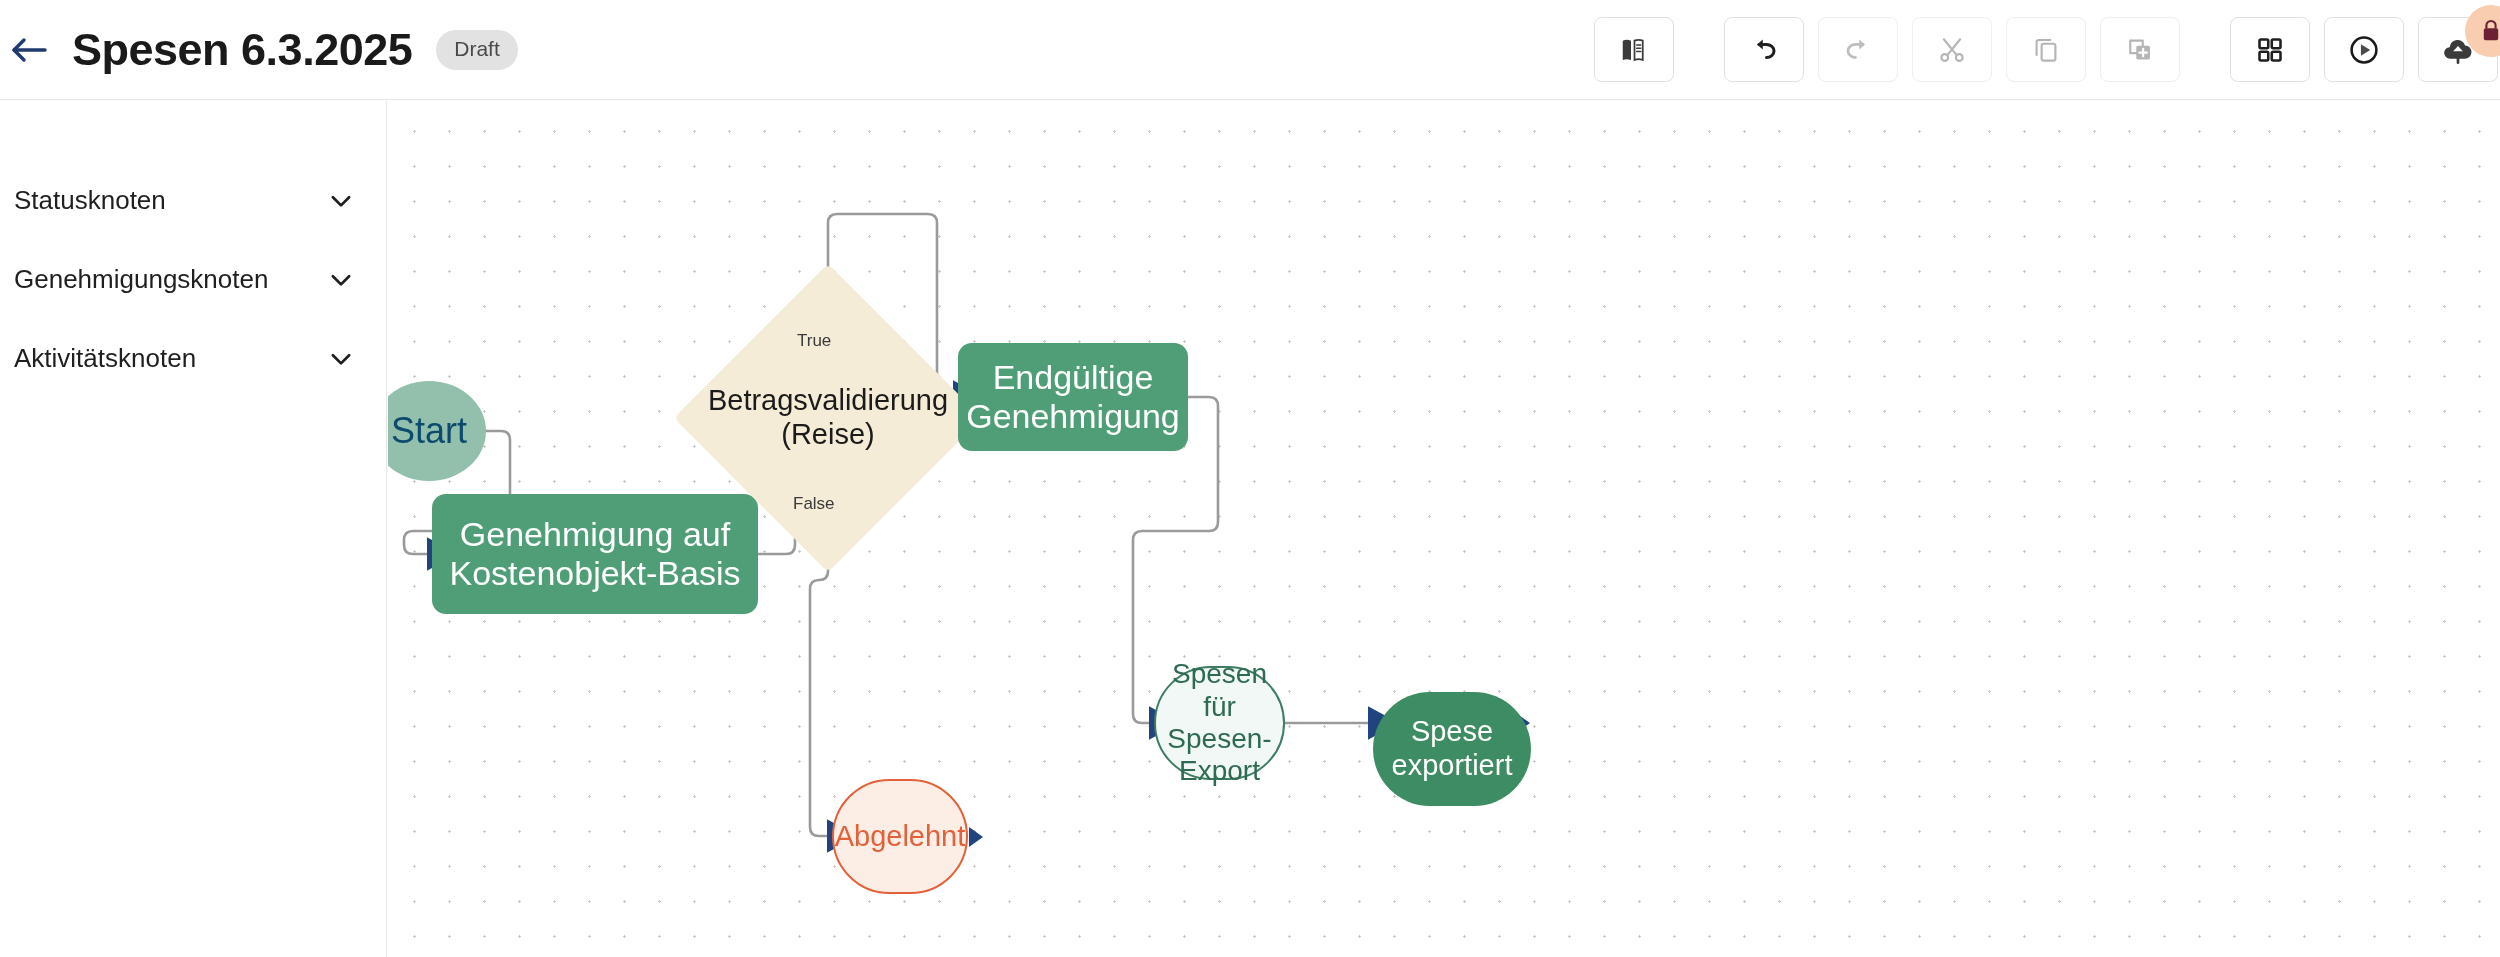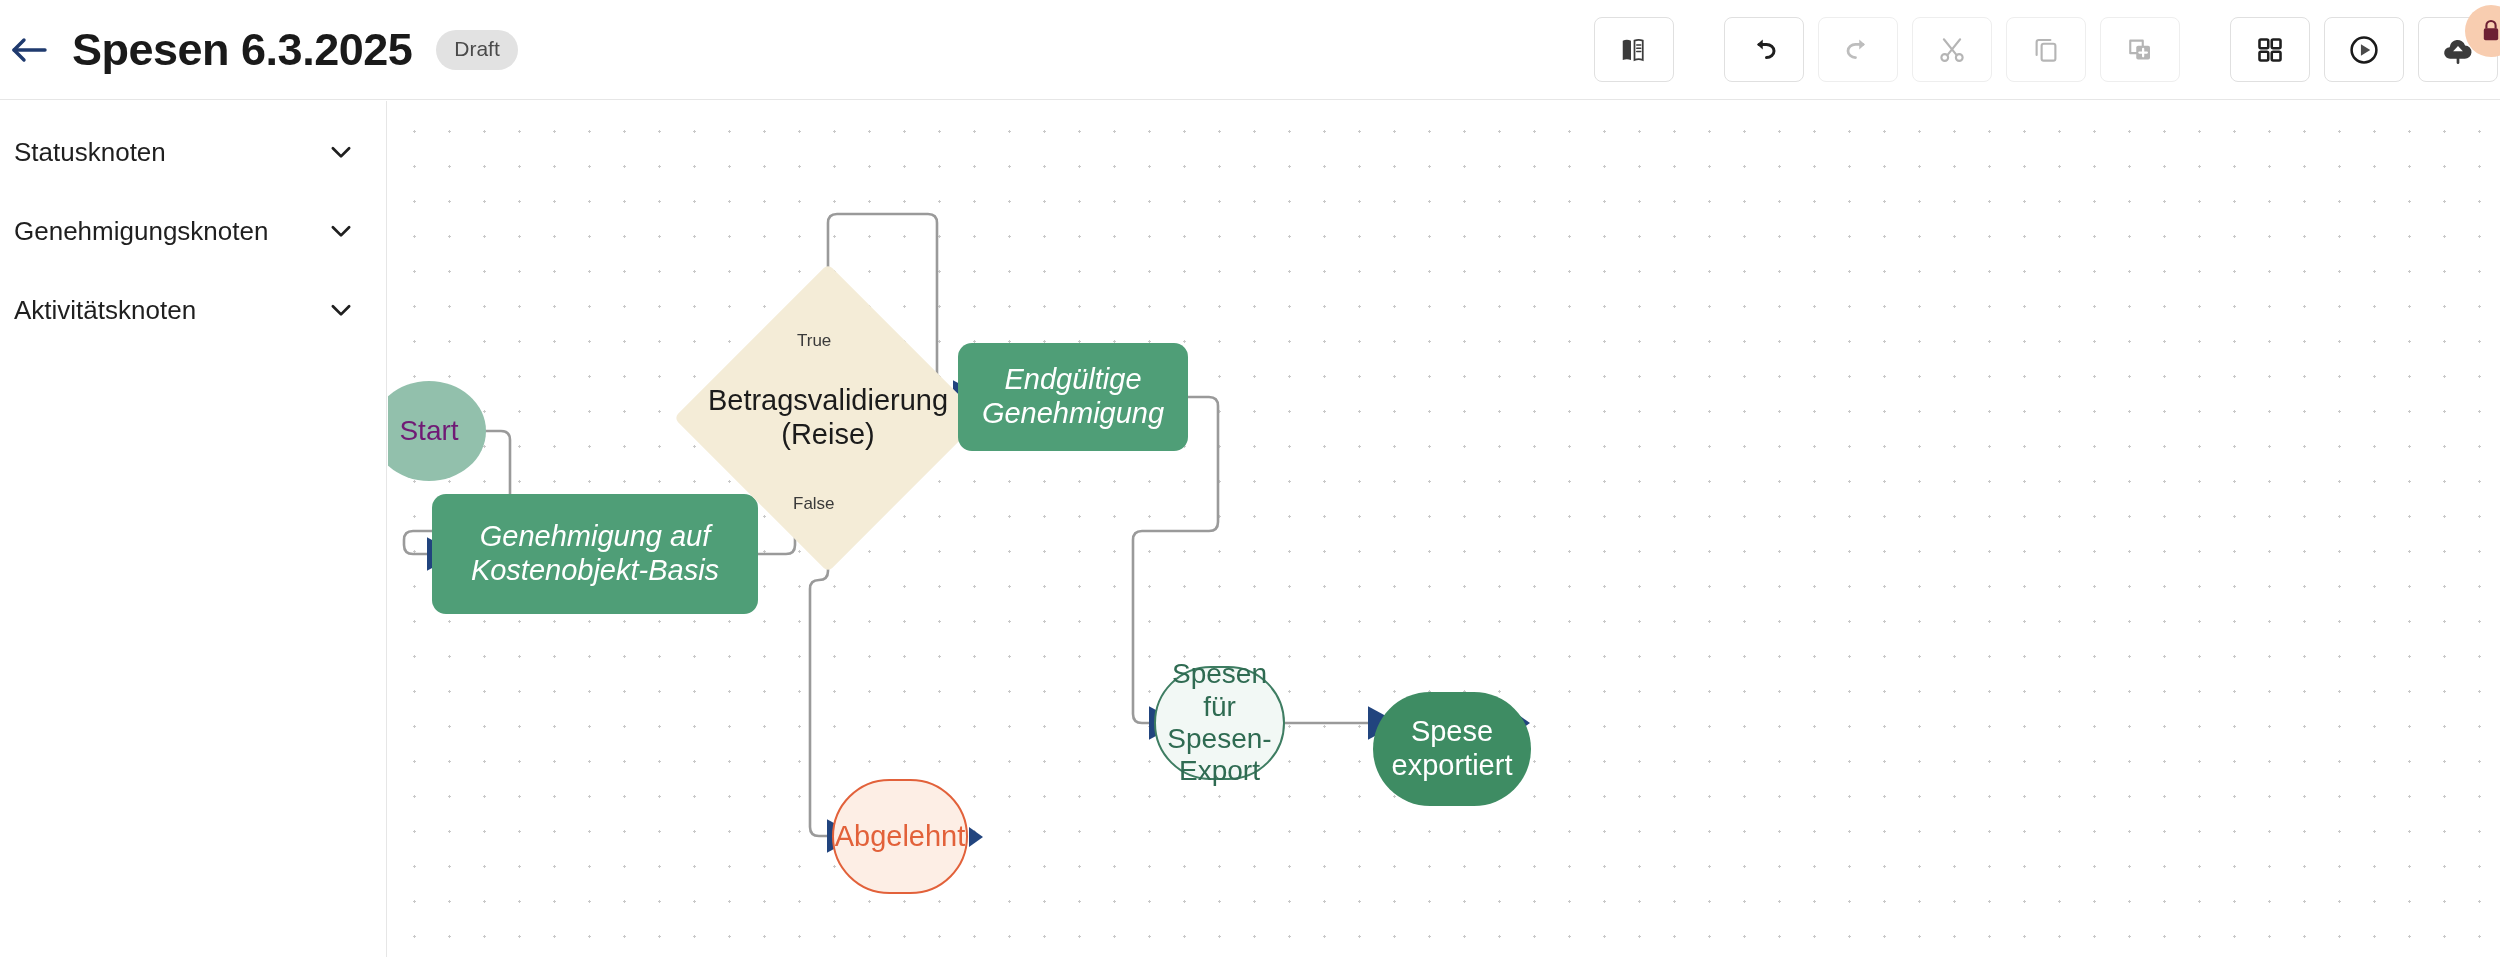--- a/index.html
+++ b/index.html
@@ -71,21 +71,21 @@
   
   #sidebar {
     position: absolute; left: 0; top: 101px;
     width: 387px; height: 856px;
     background: #ffffff;
     border-right: 1px solid #e6e6e6;
     padding-top: 36px;
   }
   .sidebar-item {
     height: 79px;
-    display: flex; align-items: flex-start; justify-content: space-between;
+    display: flex; align-items: flex-end; justify-content: space-between;
     padding: 0 30px 0 14px;
     cursor: pointer;
   }
   .sidebar-label { font-size: 26px; color: #1f1f1f; }
   .chev { width: 30px; height: 30px; }
 
   
   #canvas {
     position: absolute; left: 388px; top: 101px;
     width: 2112px; height: 856px;
@@ -99,27 +99,27 @@
   #flow-svg { position: absolute; left: 0; top: 0; }
 
   .node { position: absolute; display: flex; align-items: center; justify-content: center; cursor: pointer; }
   .node-text { text-align: center; line-height: 1.16; pointer-events: none; }
 
   
   #node-start {
     left: 0px; top: 0px; width: 114px; height: 100px;
     background: #92c0ac; border-radius: 50%;
   }
-  #node-start .node-text { font-size: 28px; color: #701a75; }
+  #node-start .node-text { font-size: 36px; color: #0c4a6e; }
 
   
   .node-process {
     background: #4f9e77; border-radius: 14px;
   }
-  .node-process .node-text { font-size: 29px; color: #ffffff; font-style: italic; }
+  .node-process .node-text { font-size: 34px; color: #ffffff; }
 
   
   #node-diamond {
     width: 218px; height: 218px;
   }
   #node-diamond .diamond-shape {
     position: absolute; left: 0; top: 0; width: 218px; height: 218px;
     background: #f4ecd7; transform: rotate(45deg); border-radius: 6px;
   }
   #node-diamond .node-text {

